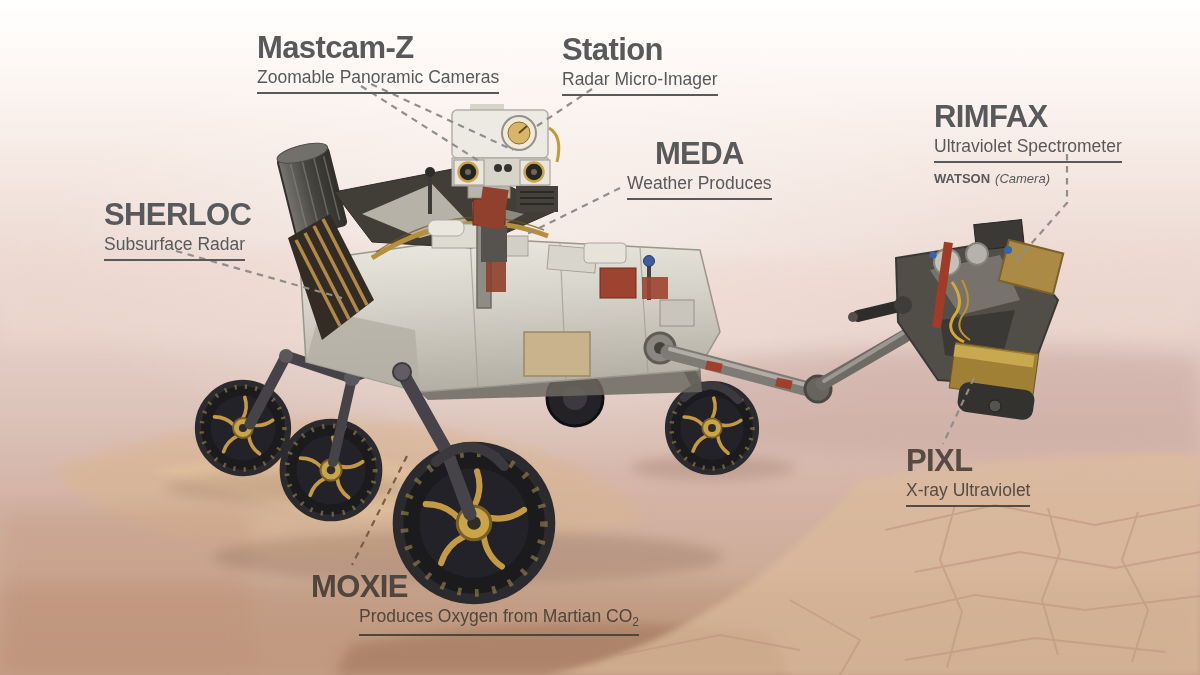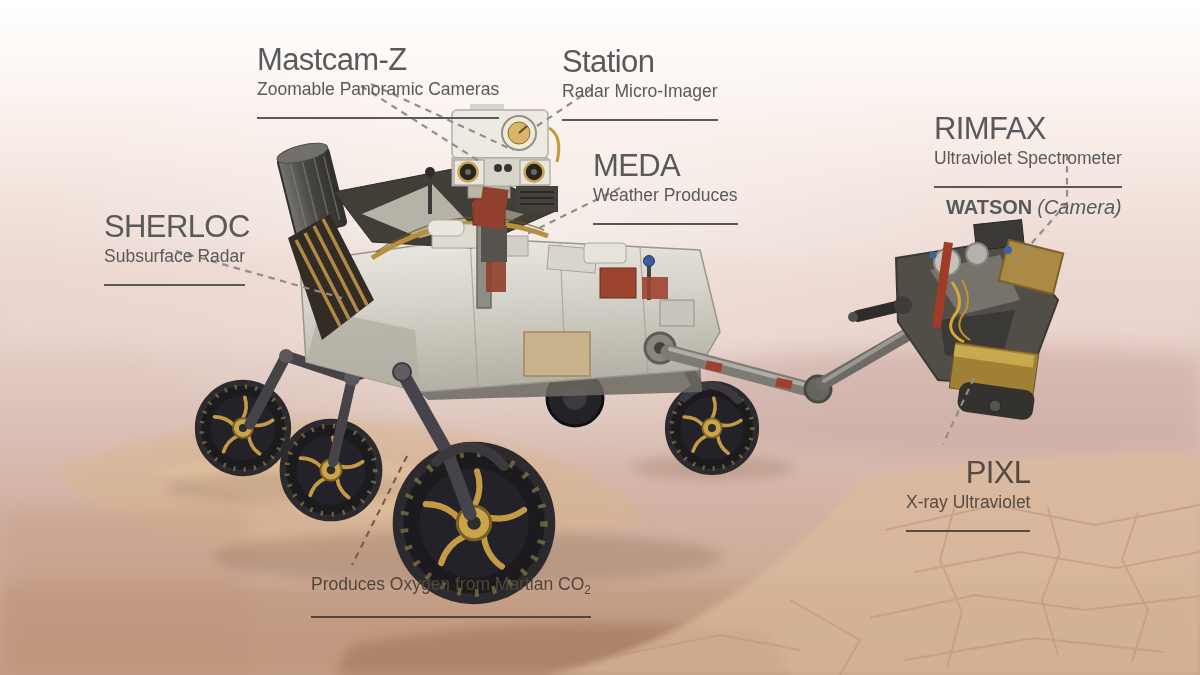--- a/index.html
+++ b/index.html
@@ -5,32 +5,32 @@
   html,body{margin:0;padding:0;background:#ffffff;}
   .stage{
     position:relative;width:1200px;height:675px;overflow:hidden;
     font-family:"Liberation Sans","DejaVu Sans",sans-serif;
     background:
       radial-gradient(ellipse 700px 320px at 44% 36%, rgba(255,255,255,.45), rgba(255,255,255,0) 70%),
       linear-gradient(180deg,#fffffe 0%,#fdf8f5 10%,#f7ebe5 22%,#efdfd8 33%,#e8d3cc 46%,#ddc4bb 60%,#d3b3a5 74%,#cdab97 86%,#c6a089 100%);
   }
   .art{position:absolute;left:0;top:0;width:1200px;height:675px;}
   .lbl{position:absolute;color:#58595b;}
-  .lbl .name{font-weight:400;font-size:31px;line-height:1.02;letter-spacing:-0.6px;white-space:nowrap;margin-top:12px;}
-  .lbl .desc{display:inline-block;font-size:17.5px;line-height:1.15;margin-top:3px;padding-bottom:18px;border-bottom:2px solid #58595b;white-space:nowrap;}
+  .lbl .name{font-weight:700;font-size:31px;line-height:1.02;letter-spacing:-0.6px;white-space:nowrap;}
+  .lbl .desc{display:inline-block;font-size:17.5px;line-height:1.15;margin-top:3px;padding-bottom:5px;border-bottom:2px solid #58595b;white-space:nowrap;}
   .lbl-mastcam{left:257px;top:32px;}
   .lbl-supercam{left:562px;top:34px;}
-  .lbl-meda{left:593px;top:138px;}
+  .lbl-meda{left:627px;top:138px;text-align:center;}
   .lbl-sherloc{left:934px;top:101px;}
   .lbl-rimfax{left:104px;top:199px;}
-  .lbl-pixl{left:906px;top:445px;color:#564b43;text-align:right;}
+  .lbl-pixl{left:906px;top:445px;color:#564b43;}
   .lbl-pixl .desc{border-bottom-color:#564b43;}
   .lbl-moxie{left:311px;top:571px;color:#50463c;}
-  .lbl-moxie .desc{border-bottom-color:#50463c;}
-  .watson{margin-top:8px;font-size:20px;white-space:nowrap;text-align:right;}
+  .lbl-moxie .desc{border-bottom-color:#50463c;margin-left:48px;}
+  .watson{margin-top:8px;font-size:13px;white-space:nowrap;}
   .watson .w-b{font-weight:700;}
   .watson .w-i{font-style:italic;margin-left:5px;}
   .co2sub{font-size:12px;vertical-align:-4px;}
 </style>
 </head>
 <body>
 
 <div class="stage">
 
   <svg class="art" viewBox="0 0 1200 675">
@@ -273,16 +273,17 @@
     <div class="name">SHERLOC</div>
     <div class="desc">Subsurface Radar</div>
   </div>
 
   <div class="lbl lbl-pixl">
     <div class="name">PIXL</div>
     <div class="desc">X-ray Ultraviolet</div>
   </div>
 
   <div class="lbl lbl-moxie">
+    <div class="name">MOXIE</div>
     <div class="desc"><span>Produces Oxygen from Martian CO</span><span class="co2sub">2</span></div>
   </div>
 
 </div>
 
 </body></html>

